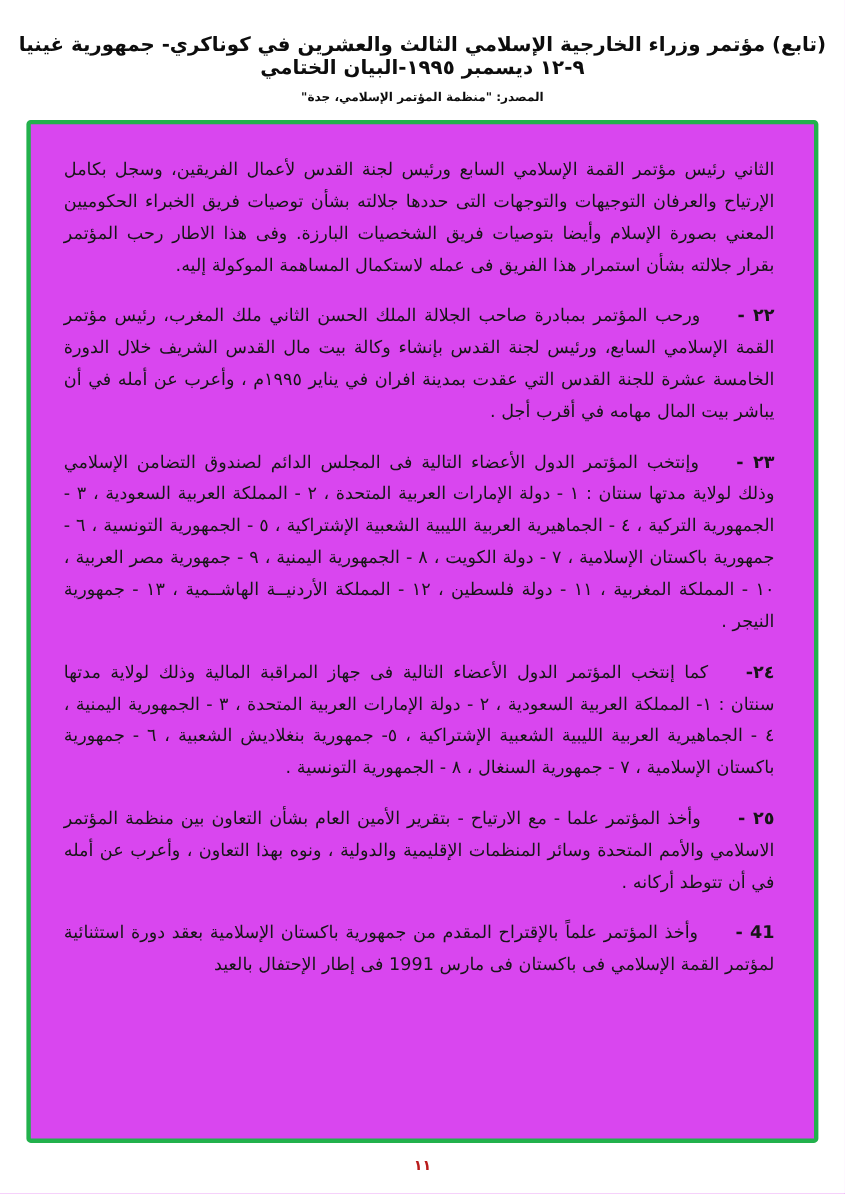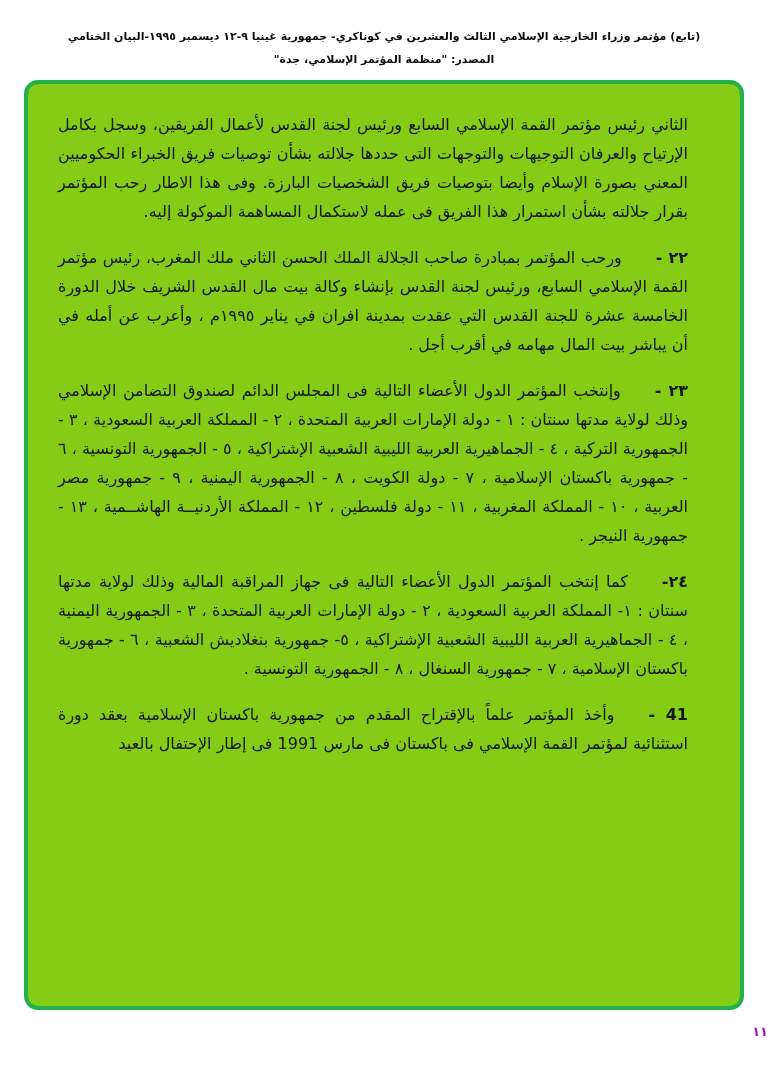--- a/index.html
+++ b/index.html
@@ -14,82 +14,84 @@
     overflow: hidden;
     font-family: "DejaVu Sans", sans-serif;
     color: #141414;
   }
   .doc-header {
     direction: rtl;
     text-align: center;
     padding-top: 30px;
   }
   .doc-header .line1 {
-    font-size: 11px;
+    font-size: 18px;
     font-weight: bold;
     letter-spacing: 0;
     color: #0d0d0d;
   }
   .doc-header .line2 {
     margin-top: 10px;
     font-size: 11px;
     font-weight: bold;
     color: #0d0d0d;
   }
   .green-box {
     margin: 14px 24px 0 24px;
     border: 4px solid #22b14c;
-    border-radius: 14px;
-    padding: 26px 52px 18px 30px;
+    border-radius: 4px;
+    padding: 26px 36px 18px 30px;
     direction: rtl;
     box-sizing: border-box;
     min-height: 930px;
-    background: #84cc16;
+    background: #d946ef;
   }
   .para {
     font-size: 16px;
     line-height: 29px;
     text-align: justify;
     text-justify: inter-word;
     margin: 0 0 17px 0;
     color: #161616;
   }
   .para:last-child { margin-bottom: 0; }
   .num {
     font-weight: bold;
     margin-left: 34px; 
     white-space: nowrap;
   }
   .lead {
     font-weight: normal;
   }
   .page-footer {
+    text-align: center;
     margin-top: 14px;
     font-size: 13px;
     font-weight: bold;
     direction: rtl;
-    color: #a21caf;
+    color: #b91c1c;
   }
 </style>
 </head>
 <body>
 
 <div class="doc-header">
   <div class="line1">(تابع) مؤتمر وزراء الخارجية الإسلامي الثالث والعشرين في كوناكري- جمهورية غينيا ٩-١٢ ديسمبر ١٩٩٥-البيان الختامي</div>
   <div class="line2">المصدر: "منظمة المؤتمر الإسلامي، جدة"</div>
 </div>
 
 <div class="green-box" style="border-color: rgb(34, 177, 76);">
 
   <p class="para"><span>الثاني رئيس مؤتمر القمة الإسلامي السابع ورئيس لجنة القدس لأعمال الفريقين، وسجل بكامل الإرتياح والعرفان التوجيهات والتوجهات التى حددها جلالته بشأن توصيات فريق الخبراء الحكوميين المعني بصورة الإسلام وأيضا بتوصيات فريق الشخصيات البارزة. وفى هذا الاطار رحب المؤتمر بقرار جلالته بشأن استمرار هذا الفريق فى عمله لاستكمال المساهمة الموكولة إليه.</span></p>
 
   <p class="para"><span class="num">٢٢ -</span><span class="lead">ورحب المؤتمر</span> <span>بمبادرة صاحب الجلالة الملك الحسن الثاني ملك المغرب، رئيس مؤتمر القمة الإسلامي السابع، ورئيس لجنة القدس بإنشاء وكالة بيت مال القدس الشريف خلال الدورة الخامسة عشرة للجنة القدس التي عقدت بمدينة افران في يناير ١٩٩٥م ، وأعرب عن أمله في أن يباشر بيت المال مهامه في أقرب أجل .</span></p>
 
   <p class="para"><span class="num">٢٣ -</span><span class="lead">وإنتخب المؤتمر</span> <span>الدول الأعضاء التالية فى المجلس الدائم لصندوق التضامن الإسلامي وذلك لولاية مدتها سنتان : ١ - دولة الإمارات العربية المتحدة ، ٢ - المملكة العربية السعودية ، ٣ - الجمهورية التركية ، ٤ - الجماهيرية العربية الليبية الشعبية الإشتراكية ، ٥ - الجمهورية التونسية ، ٦ - جمهورية باكستان الإسلامية ، ٧ - دولة الكويت ، ٨ - الجمهورية اليمنية ، ٩ - جمهورية مصر العربية ، ١٠ - المملكة المغربية ، ١١ - دولة فلسطين ، ١٢ - المملكة الأردنيــة الهاشــمية ، ١٣ - جمهورية النيجر .</span></p>
 
   <p class="para"><span class="num">٢٤-</span><span class="lead">كما</span> <span>إنتخب المؤتمر الدول الأعضاء التالية فى جهاز المراقبة المالية وذلك لولاية مدتها سنتان : ١- المملكة العربية السعودية ، ٢ - دولة الإمارات العربية المتحدة ، ٣ - الجمهورية اليمنية ، ٤ - الجماهيرية العربية الليبية الشعبية الإشتراكية ، ٥- جمهورية بنغلاديش الشعبية ، ٦ - جمهورية باكستان الإسلامية ، ٧ - جمهورية السنغال ، ٨ - الجمهورية التونسية .</span></p>
 
+  <p class="para"><span class="num">٢٥ -</span><span class="lead">وأخذ المؤتمر</span> <span>علما - مع الارتياح - بتقرير الأمين العام بشأن التعاون بين منظمة المؤتمر الاسلامي والأمم المتحدة وسائر المنظمات الإقليمية والدولية ، ونوه بهذا التعاون ، وأعرب عن أمله في أن تتوطد أركانه .</span></p>
 
   <p class="para"><span class="num">41 -</span><span class="lead">وأخذ المؤتمر</span> <span>علماً بالإقتراح المقدم من جمهورية باكستان الإسلامية بعقد دورة استثنائية لمؤتمر القمة الإسلامي فى باكستان فى مارس 1991 فى إطار الإحتفال بالعيد</span></p>
 
 </div>
 
 <div class="page-footer">١١</div>
 
 </body></html>

